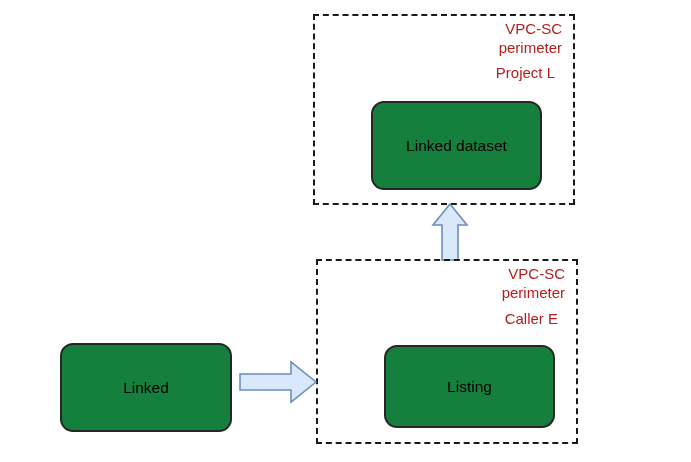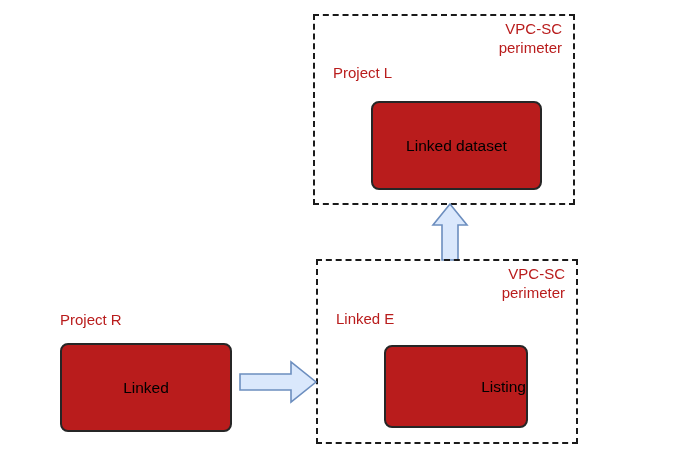--- a/index.html
+++ b/index.html
@@ -25,22 +25,22 @@
     border: 2px dashed #1a1a1a;
     background: transparent;
     box-sizing: border-box;
   }
 
   
   .node {
     position: absolute;
     box-sizing: border-box;
     border: 2px solid #262626;
-    border-radius: 8px;
-    background: #b91c1c;
+    border-radius: 13px;
+    background: #15803d;
     display: flex;
     align-items: center;
     justify-content: center;
   }
   .node-label {
     font-size: 15.5px;
     line-height: 1.1;
     color: #000000;
     white-space: nowrap;
   }
@@ -50,21 +50,21 @@
     position: absolute;
     font-size: 15px;
     line-height: 19px;
     color: #b91c1c;
     white-space: pre;
   }
   .label-right {
     text-align: right;
   }
   .label-center {
-    text-align: left;
+    text-align: right;
   }
 
   
   .arrow {
     position: absolute;
   }
   .arrow svg {
     display: block;
     overflow: visible;
   }
@@ -89,27 +89,26 @@
     <svg width="36" height="58" viewBox="0 0 36 58">
       <polygon points="18,1 35,22 26,22 26,57 10,57 10,22 1,22" fill="#dae8fc" stroke="#6c8ebf" stroke-width="1.6" stroke-linejoin="miter"></polygon>
     </svg>
   </div>
 
   <div class="perimeter" style="left:316px; top:259px; width:262px; height:185px;"></div>
 
   <div class="label label-right" style="left:383px; top:264px; width:182px;">VPC-SC</div>
   <div class="label label-right" style="left:383px; top:283px; width:182px;">perimeter</div>
 
-  <div class="label label-center" style="left:336px; top:309px; width:222px;">Linked E</div>
+  <div class="label label-center" style="left:336px; top:309px; width:222px;">Caller E</div>
 
-  <div class="node" style="left:384px; top:345px; width:144px; height:83px;justify-content:flex-end;">
+  <div class="node" style="left:384px; top:345px; width:171px; height:83px;">
     <span class="node-label">Listing</span>
   </div>
 
-  <div class="label label-center" style="left:60px; top:310px; width:172px;">Project R</div>
 
   <div class="node" style="left:60px; top:343px; width:172px; height:89px;">
     <span class="node-label">Linked</span>
   </div>
 
   <div class="arrow" style="left:239px; top:361px; width:78px; height:42px;">
     <svg width="78" height="42" viewBox="0 0 78 42">
       <polygon points="1,13 52,13 52,1 77,21 52,41 52,29 1,29" fill="#dae8fc" stroke="#6c8ebf" stroke-width="1.6" stroke-linejoin="miter"></polygon>
     </svg>
   </div>

